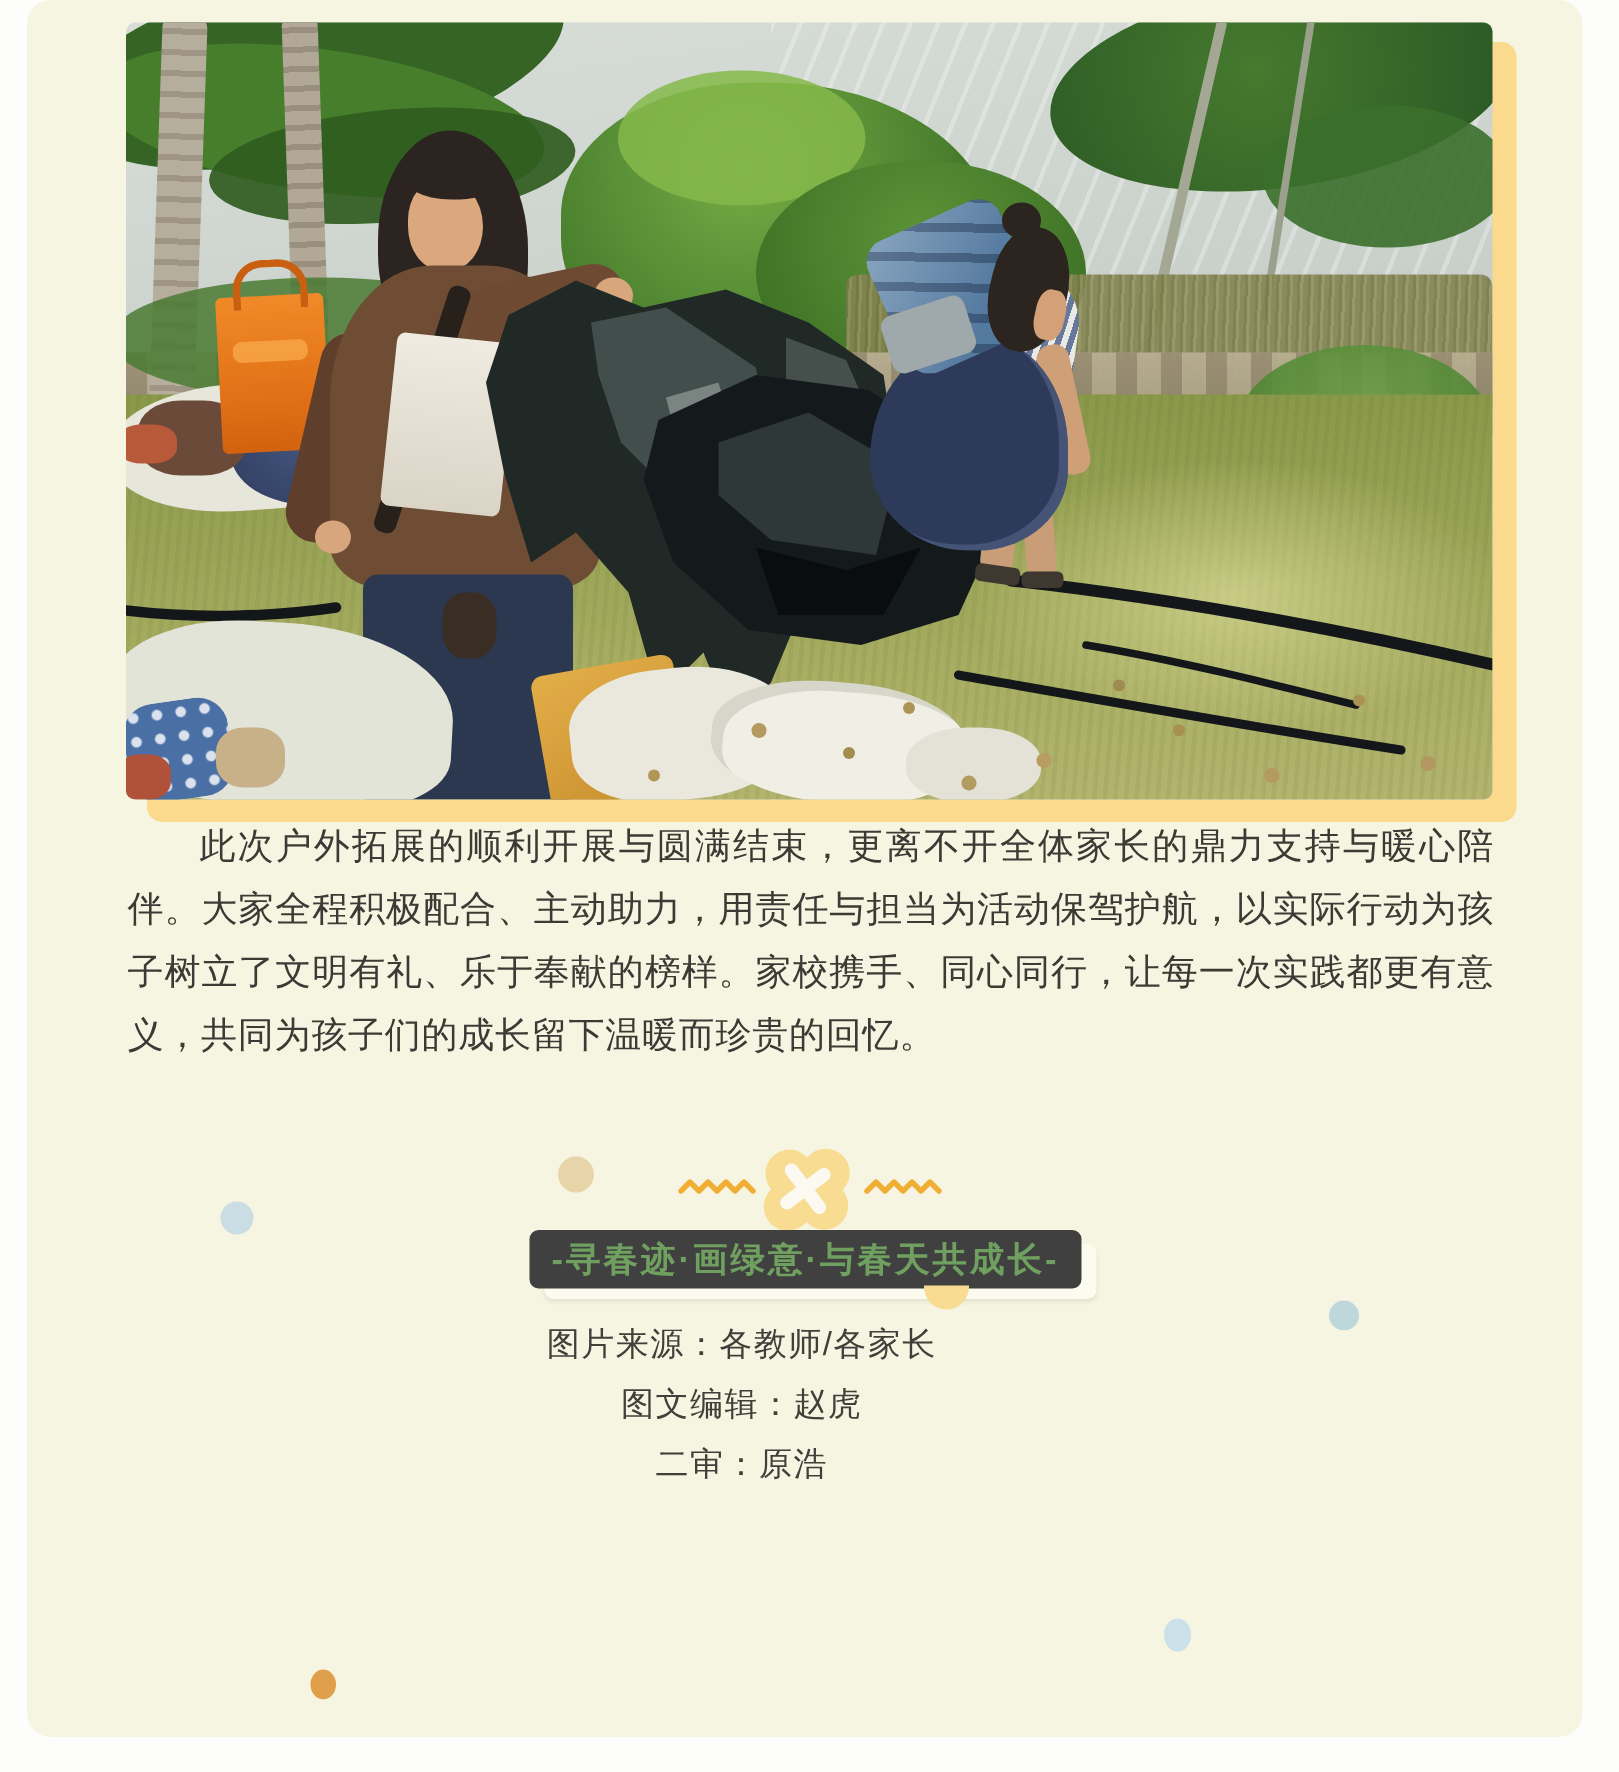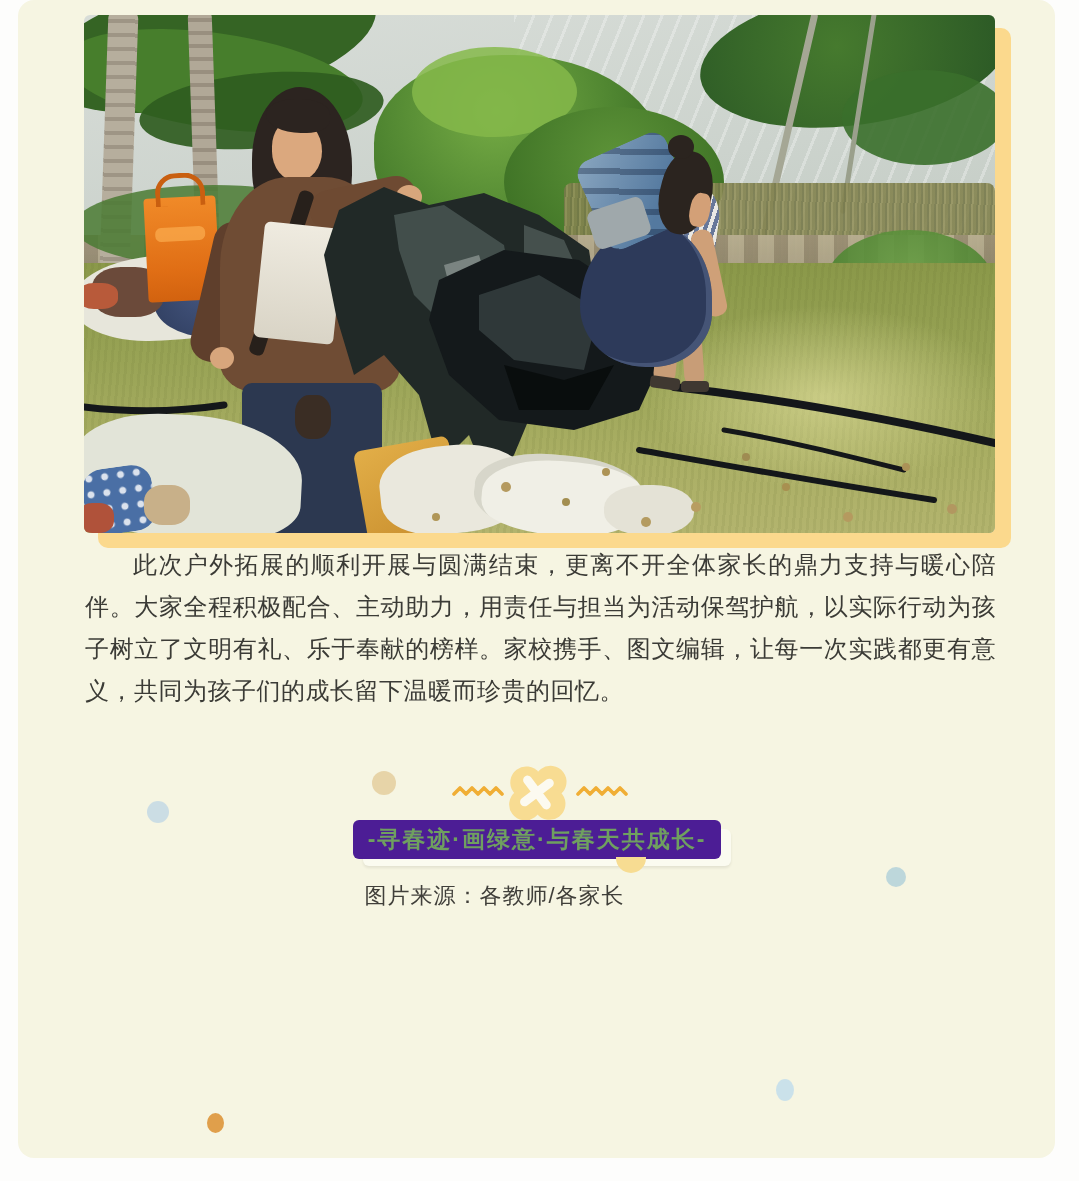--- a/index.html
+++ b/index.html
@@ -133,21 +133,21 @@
   .zig-l{left:452px;top:783px;} .zig-r{left:576px;top:783px;}
   .flower{position:absolute;left:508px;top:763px;width:58px;height:58px;transform:rotate(8deg);}
   .flower i{position:absolute;width:32px;height:32px;border-radius:50%;background:#f8dc92;}
   .flower i:nth-child(1){left:1px;top:5px;} .flower i:nth-child(2){left:25px;top:1px;}
   .flower i:nth-child(3){left:3px;top:27px;} .flower i:nth-child(4){left:27px;top:23px;}
   .flower b{position:absolute;left:9px;top:25px;width:40px;height:9px;border-radius:5px;background:#fcfaf0;}
   .flower b.x1{transform:rotate(45deg);} .flower b.x2{transform:rotate(-45deg);}
   
   .banner-card{position:absolute;left:363px;top:829px;width:368px;height:37px;background:#fbfbf0;
       border-radius:6px;box-shadow:0 2px 3px rgba(0,0,0,.08);}
-  .banner{position:absolute;left:353px;top:820px;width:368px;height:39px;background:#4c1d95;border-radius:6px;
+  .banner{position:absolute;left:353px;top:820px;width:368px;height:39px;background:#404040;border-radius:6px;
       font-size:23px;font-weight:bold;color:#6fa05f;letter-spacing:2px;line-height:39px;text-align:center;}
   .semi{position:absolute;left:616px;top:857px;width:30px;height:16px;background:#f7dc92;border-radius:0 0 15px 15px;}
   .dot-teal{left:886px;top:867px;width:20px;height:20px;background:#afcfd9;opacity:.8;}
   
   .credits{position:absolute;left:0;top:884px;width:989px;text-align:center;}
   .credit-line{font-size:22px;line-height:23px;margin-bottom:17px;color:#403f3a;font-weight:500;letter-spacing:1px;}
   
   .dot-orange-b{left:207px;top:1113px;width:17px;height:20px;background:#e09f4b;}
   .dot-blue-b{left:776px;top:1079px;width:18px;height:22px;background:#b8d9ee;opacity:.7;}
 </style>
@@ -251,21 +251,21 @@
     </div>
     <div>
       <div class="ph-ybag"></div>
         <div class="ph-w-pl1"></div>
         <div class="ph-w-pl2"></div>
         <div class="ph-w-pl3"></div>
     </div>
     <div class="ph-leaves"></div>
   </div>
 
-  <p class="body-text">此次户外拓展的顺利开展与圆满结束，更离不开全体家长的鼎力支持与暖心陪伴。大家全程积极配合、主动助力，用责任与担当为活动保驾护航，以实际行动为孩子树立了文明有礼、乐于奉献的榜样。家校携手、图文编辑，让每一次实践都更有意义，共同为孩子们的成长留下温暖而珍贵的回忆。</p>
+  <p class="body-text">此次户外拓展的顺利开展与圆满结束，更离不开全体家长的鼎力支持与暖心陪伴。大家全程积极配合、主动助力，用责任与担当为活动保驾护航，以实际行动为孩子树立了文明有礼、乐于奉献的榜样。家校携手、同心同行，让每一次实践都更有意义，共同为孩子们的成长留下温暖而珍贵的回忆。</p>
 
   <div class="dot dot-tan"></div>
   <div class="dot dot-blue"></div>
 
   <svg class="zig zig-l" viewBox="0 0 52 16">
     <polyline points="2,11 8,5 14,11 20,5 26,11 32,5 38,11 44,5 50,11" fill="none" stroke="#f0ae35" stroke-width="3.6" stroke-linecap="round" stroke-linejoin="round"></polyline>
   </svg>
   <div class="flower">
     <i></i>
       <i></i>
@@ -278,17 +278,19 @@
     <polyline points="2,11 8,5 14,11 20,5 26,11 32,5 38,11 44,5 50,11" fill="none" stroke="#f0ae35" stroke-width="3.6" stroke-linecap="round" stroke-linejoin="round"></polyline>
   </svg>
 
   <div class="banner-card"></div>
   <div class="banner">-寻春迹·画绿意·与春天共成长-</div>
   <div class="semi"></div>
   <div class="dot dot-teal"></div>
 
   <div class="credits">
     <div class="credit-line">图片来源：各教师/各家长</div>
+    <div class="credit-line">图文编辑：赵虎</div>
+    <div class="credit-line">二审：原浩</div>
   </div>
 
   <div class="dot dot-orange-b"></div>
   <div class="dot dot-blue-b"></div>
 </div>
 
 </body></html>

